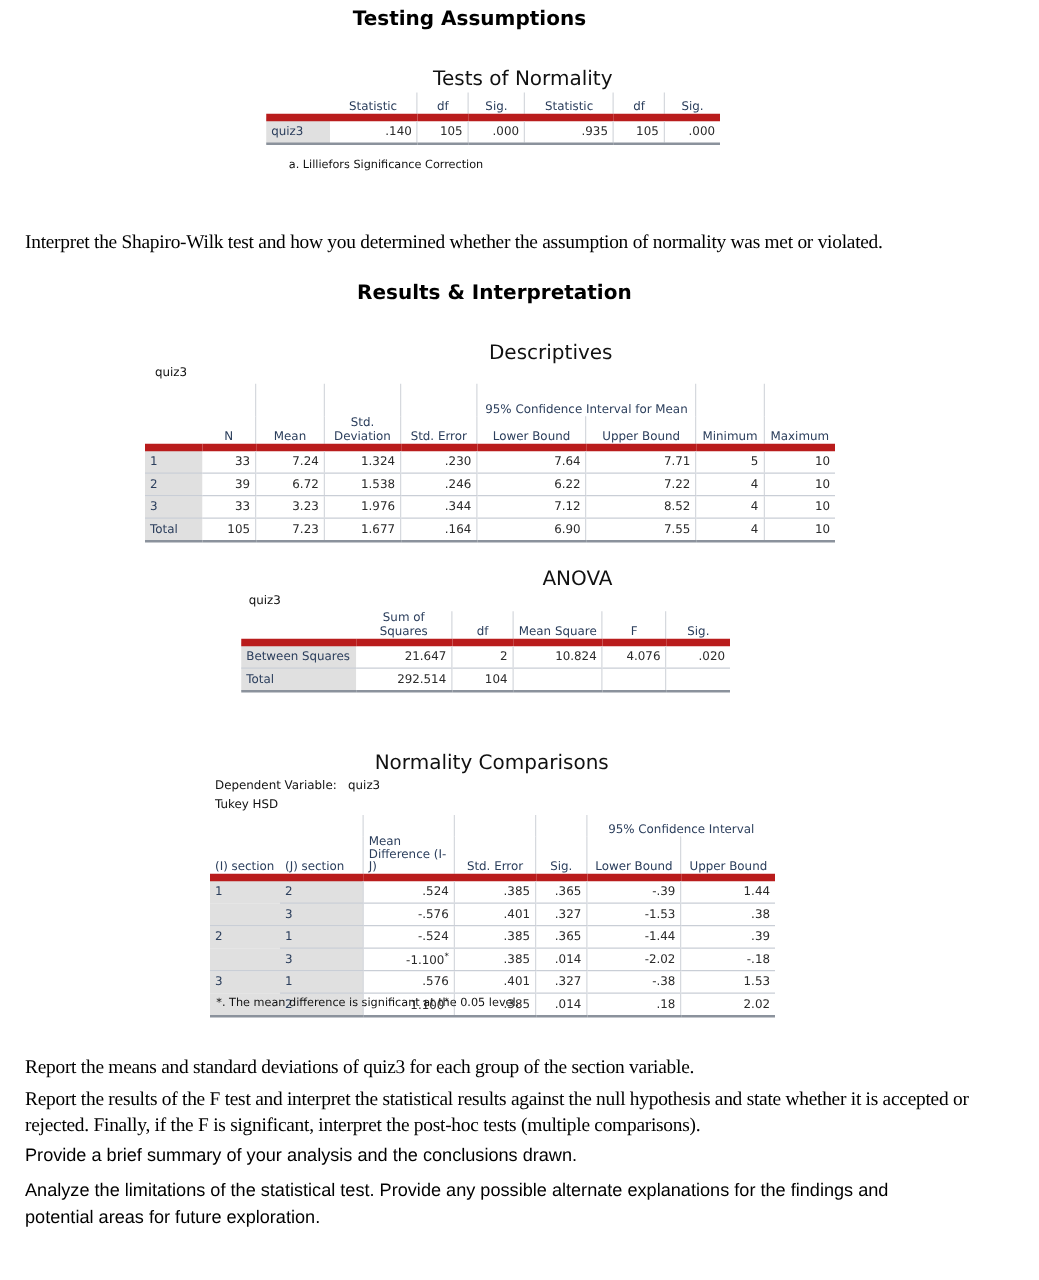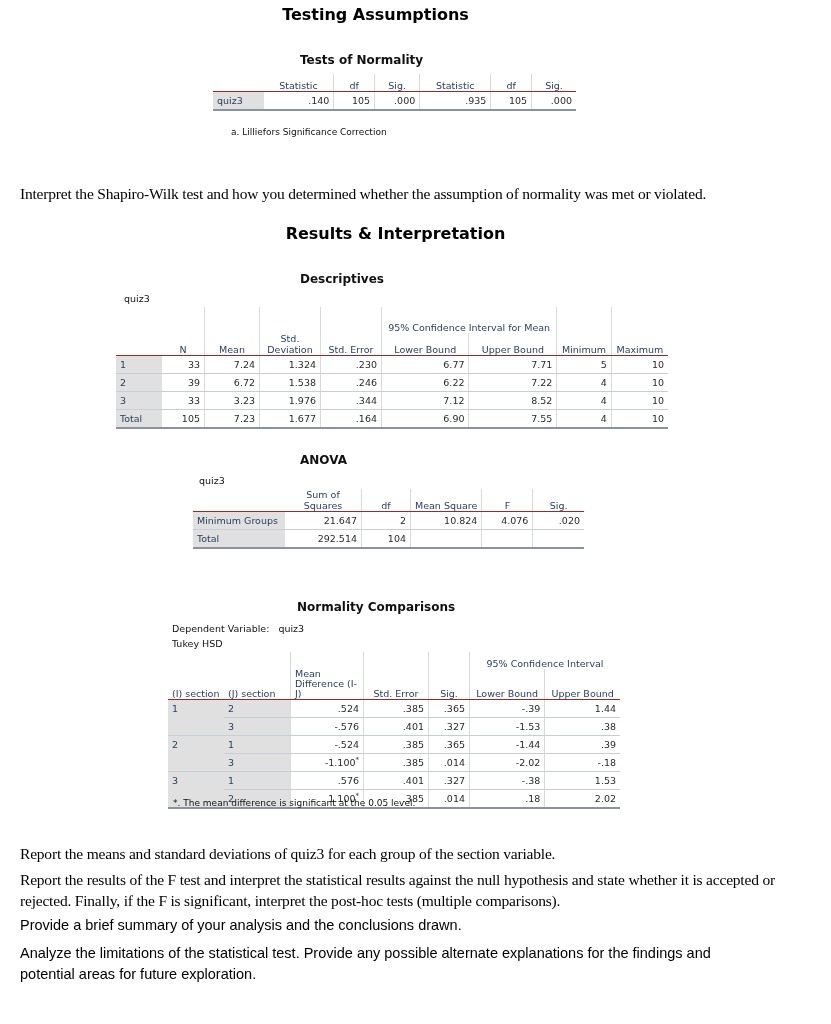--- a/index.html
+++ b/index.html
@@ -1,27 +1,27 @@
 <!DOCTYPE html>
 <html><head>
 <meta charset="utf-8">
 <style>
   html, body { margin: 0; padding: 0; background: #ffffff; }
   body { width: 831px; height: 1024px; position: relative; overflow: hidden; color: #000; }
   .abs { position: absolute; }
 
   .h-main { font-family: "DejaVu Sans", sans-serif; font-weight: bold; font-size: 16px; text-align: center; width: 100%; }
-  .h-spss { font-family: "DejaVu Sans", sans-serif; font-weight: bold; font-size: 12px; text-align: left; color: #111; }
+  .h-spss { font-family: "DejaVu Sans", sans-serif; font-weight: normal; font-size: 16px; text-align: right; color: #111; }
 
   table.spss { border-collapse: collapse; font-family: "DejaVu Sans", sans-serif; font-size: 9.5px; color: #2a2a2a; }
   table.spss td, table.spss th { padding: 0 4px; height: 17px; font-weight: normal; white-space: nowrap; }
   table.spss th { color: #2b3e5c; vertical-align: bottom; }
   table.spss .num { text-align: right; }
   table.spss .rowhead { background: #e0e0e0; color: #2b3e5c; text-align: left; }
-  table.spss .hdr-last th { border-bottom: 1px solid #b91c1c; }
+  table.spss .hdr-last th { border-bottom: 6px solid #b91c1c; }
   table.spss tbody td { border-bottom: 1px solid #c9ced6; background: #fff; }
   table.spss tbody td.rowhead { background: #e0e0e0; }
   table.spss tbody tr.last td { border-bottom: 2px solid #8b929c; }
   table.spss .vsep { border-left: 1px solid #d6d9de; }
   .caption { font-family: "DejaVu Sans", sans-serif; font-size: 9.5px; color: #111; }
   .foot { font-family: "DejaVu Sans", sans-serif; font-size: 9px; color: #111; }
   .prompt-serif { font-family: "Liberation Serif", serif; font-size: 15.5px; line-height: 21px; letter-spacing: -0.2px; }
   .prompt-sans { font-family: "Liberation Sans", sans-serif; font-size: 14.5px; line-height: 21px; }
   sup { font-size: 7px; }
 </style>
@@ -87,21 +87,21 @@
       <th class="vsep" style="">Maximum</th>
     </tr>
   </thead>
   <tbody id="desc-body">
       <tr>
         <td class="rowhead">1</td>
         <td class="num">33</td>
         <td class="num vsep">7.24</td>
         <td class="num vsep">1.324</td>
         <td class="num vsep">.230</td>
-        <td class="num vsep">6.77</td>
+        <td class="num vsep">7.64</td>
         <td class="num vsep">7.71</td>
         <td class="num vsep">5</td>
         <td class="num vsep">10</td>
       </tr>
       <tr>
         <td class="rowhead">2</td>
         <td class="num">39</td>
         <td class="num vsep">6.72</td>
         <td class="num vsep">1.538</td>
         <td class="num vsep">.246</td>
@@ -143,21 +143,21 @@
       <th style="width:84px;"></th>
       <th style="text-align:center; white-space:normal; line-height:11px; width:68px;">Sum of Squares</th>
       <th class="vsep" style="text-align:center; width:40px;">df</th>
       <th class="vsep" style="text-align:right; width:56px;">Mean Square</th>
       <th class="vsep" style="text-align:center; width:42px;">F</th>
       <th class="vsep" style="text-align:center;">Sig.</th>
     </tr>
   </thead>
   <tbody id="anova-body">
       <tr>
-        <td class="rowhead">Minimum Groups</td>
+        <td class="rowhead">Between Squares</td>
         <td class="num">21.647</td>
         <td class="num vsep">2</td>
         <td class="num vsep">10.824</td>
         <td class="num vsep">4.076</td>
         <td class="num vsep">.020</td>
       </tr>
       <tr class="last">
         <td class="rowhead">Total</td>
         <td class="num">292.514</td>
         <td class="num vsep">104</td>

